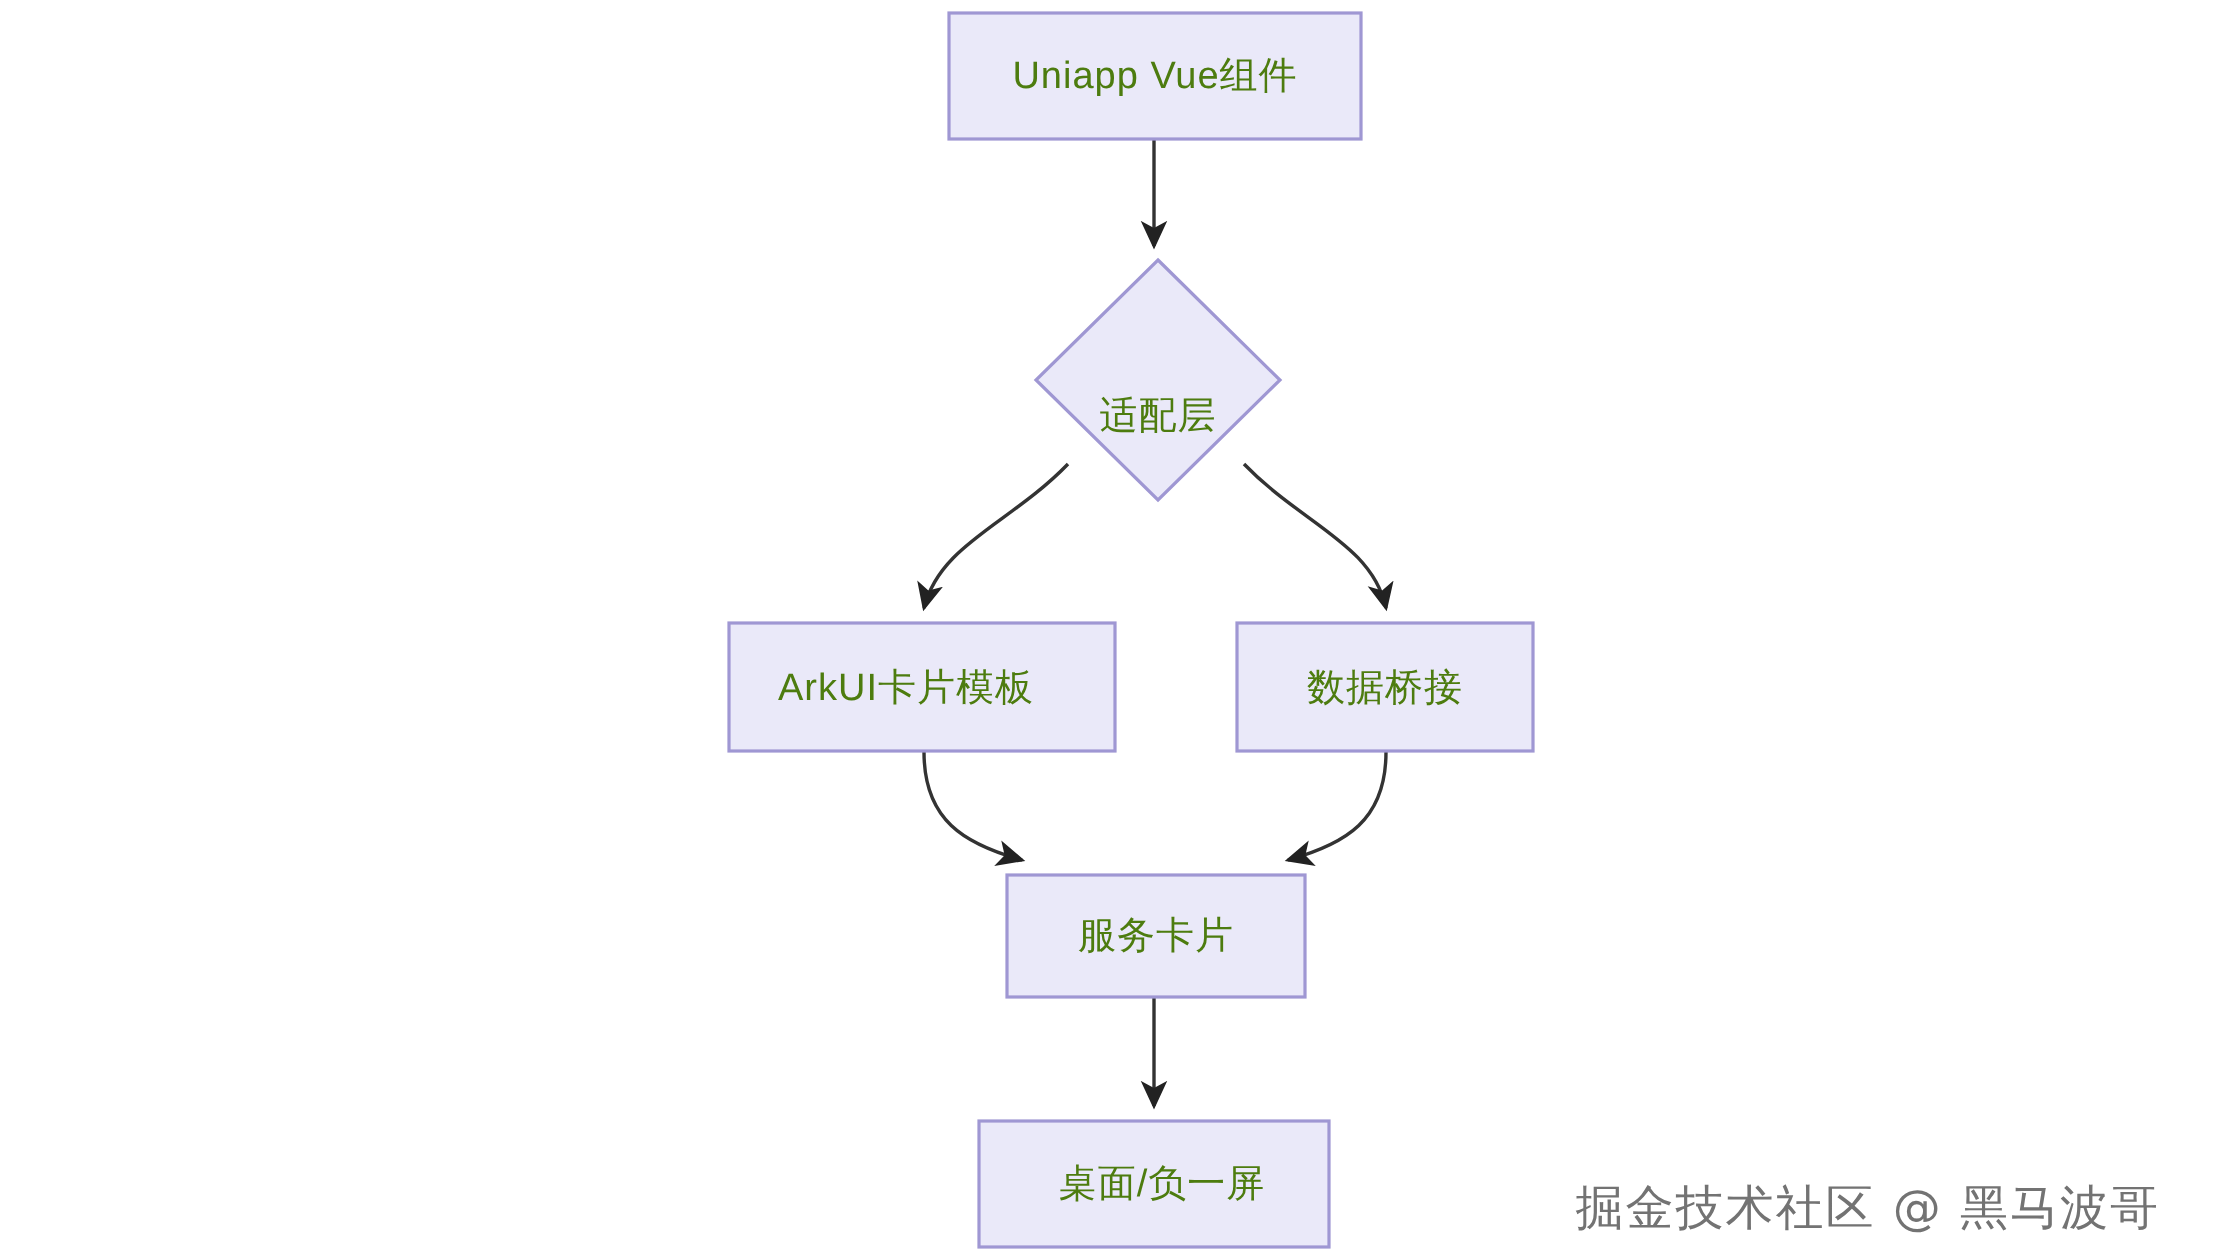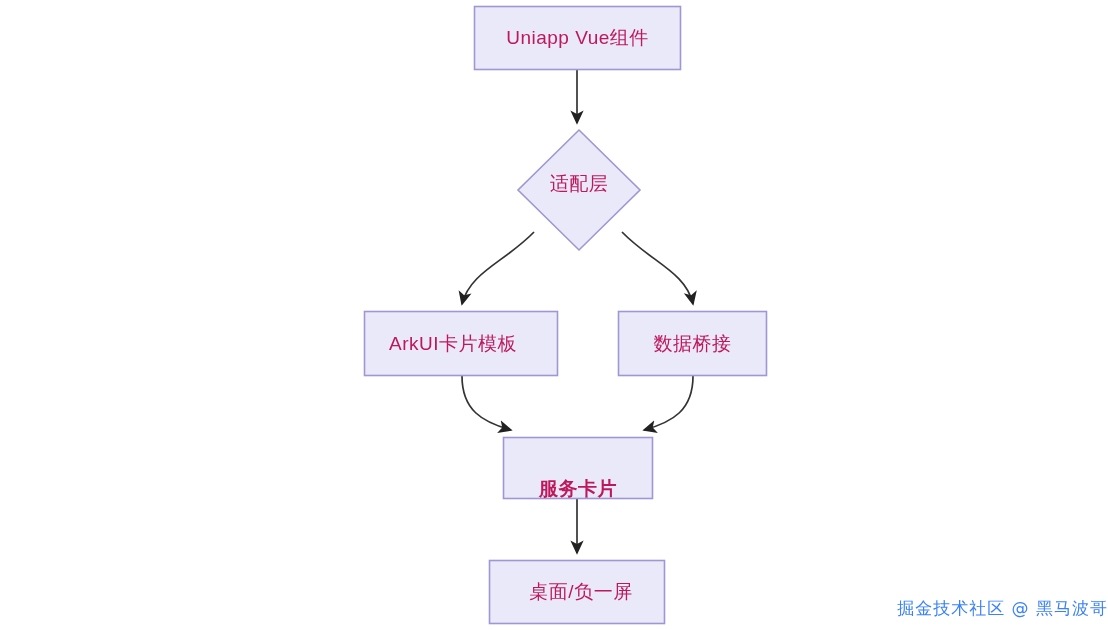--- a/index.html
+++ b/index.html
@@ -19,33 +19,33 @@
     left: 0;
     top: 0;
     width: 1108px;
     height: 630px;
   }
   .node-label {
     position: absolute;
     display: flex;
     align-items: center;
     justify-content: center;
-    color: #be185d;
+    color: #4d7c0f;
     font-size: 19px;
     font-family: "Liberation Sans", "DejaVu Sans", sans-serif;
     letter-spacing: 0.5px;
     white-space: nowrap;
     pointer-events: none;
   }
   #watermark {
     position: absolute;
-    right: 0;
+    right: 28px;
     bottom: 10px;
-    font-size: 17px;
-    color: #3b82f6;
+    font-size: 24px;
+    color: #737373;
     font-family: "DejaVu Sans", sans-serif;
     letter-spacing: 1px;
     white-space: nowrap;
     user-select: none;
   }
 </style>
 </head>
 <body>
 
 <svg id="diagram-canvas" viewBox="0 0 1108 630">
@@ -87,23 +87,23 @@
 
   <rect x="618.5" y="311.5" width="148" height="64" fill="#eae9f9" stroke="#9f97d3" stroke-width="1.6"></rect>
 
   <rect x="503.5" y="437.5" width="149" height="61" fill="#eae9f9" stroke="#9f97d3" stroke-width="1.6"></rect>
 
   <rect x="489.5" y="560.5" width="175" height="63" fill="#eae9f9" stroke="#9f97d3" stroke-width="1.6"></rect>
 </svg>
 
 <div class="node-label" style="left:474px; top:6px; width:207px; height:64px;">Uniapp Vue组件</div>
 
-<div class="node-label" style="left:518px; top:124px; width:122px; height:120px;">适配层</div>
+<div class="node-label" style="left:518px; top:148px; width:122px; height:120px;">适配层</div>
 
 <div class="node-label" style="left:364px; top:311px; width:178px; height:65px;">ArkUI卡片模板</div>
 
 <div class="node-label" style="left:618px; top:311px; width:149px; height:65px;border-radius:21px;">数据桥接</div>
 
-<div class="node-label" style="left:503px; top:458px; width:150px; height:62px;font-weight:bold;">服务卡片</div>
+<div class="node-label" style="left:503px; top:437px; width:150px; height:62px;">服务卡片</div>
 
 <div class="node-label" style="left:489px; top:560px; width:184px; height:64px;">桌面/负一屏</div>
 
 <div id="watermark">掘金技术社区 @ 黑马波哥</div>
 
 </body></html>

